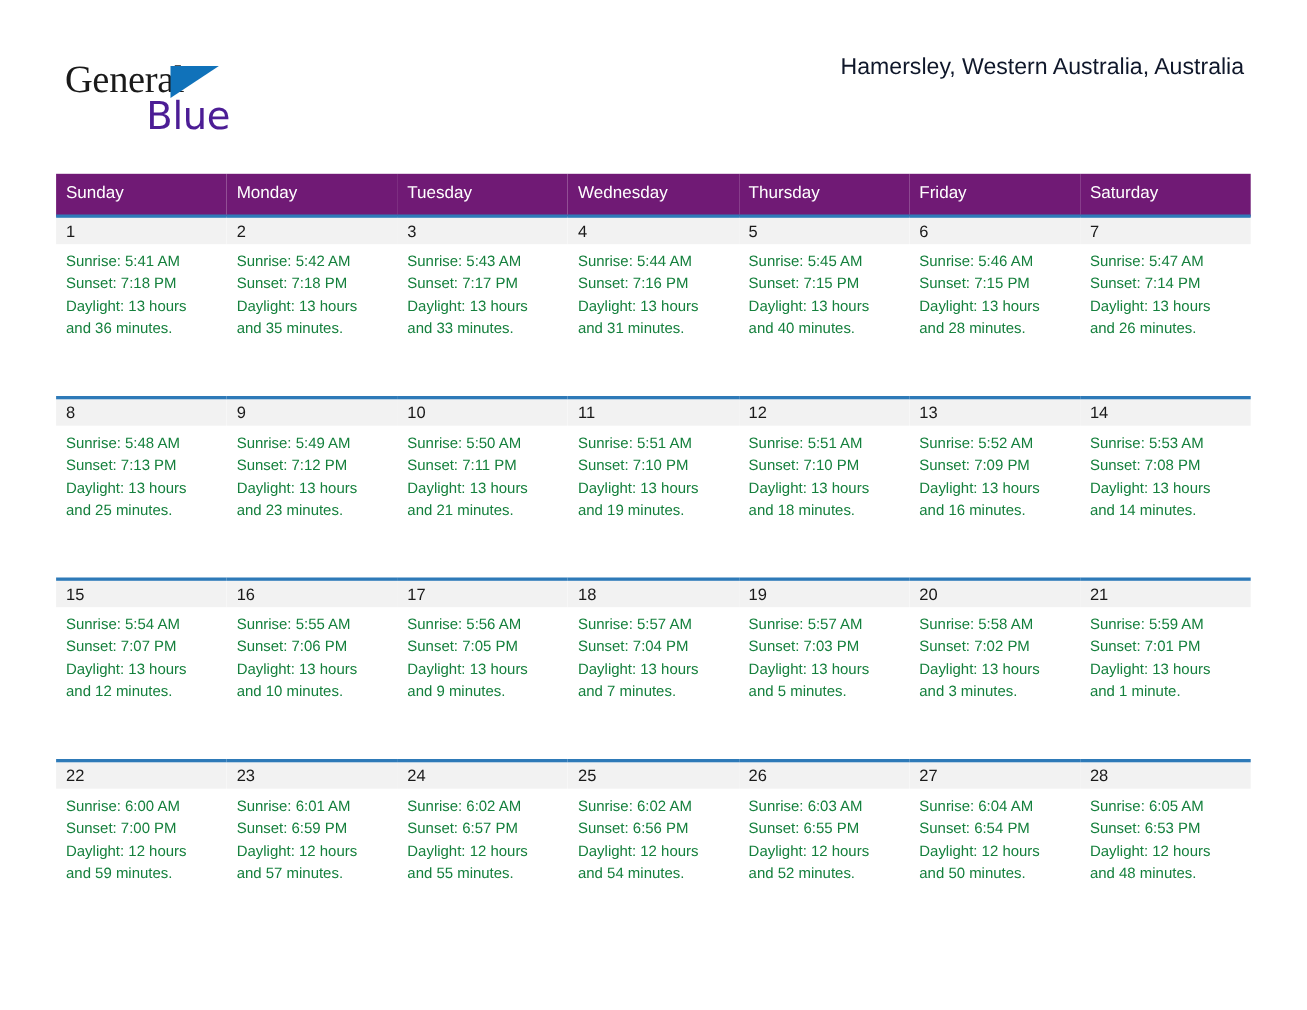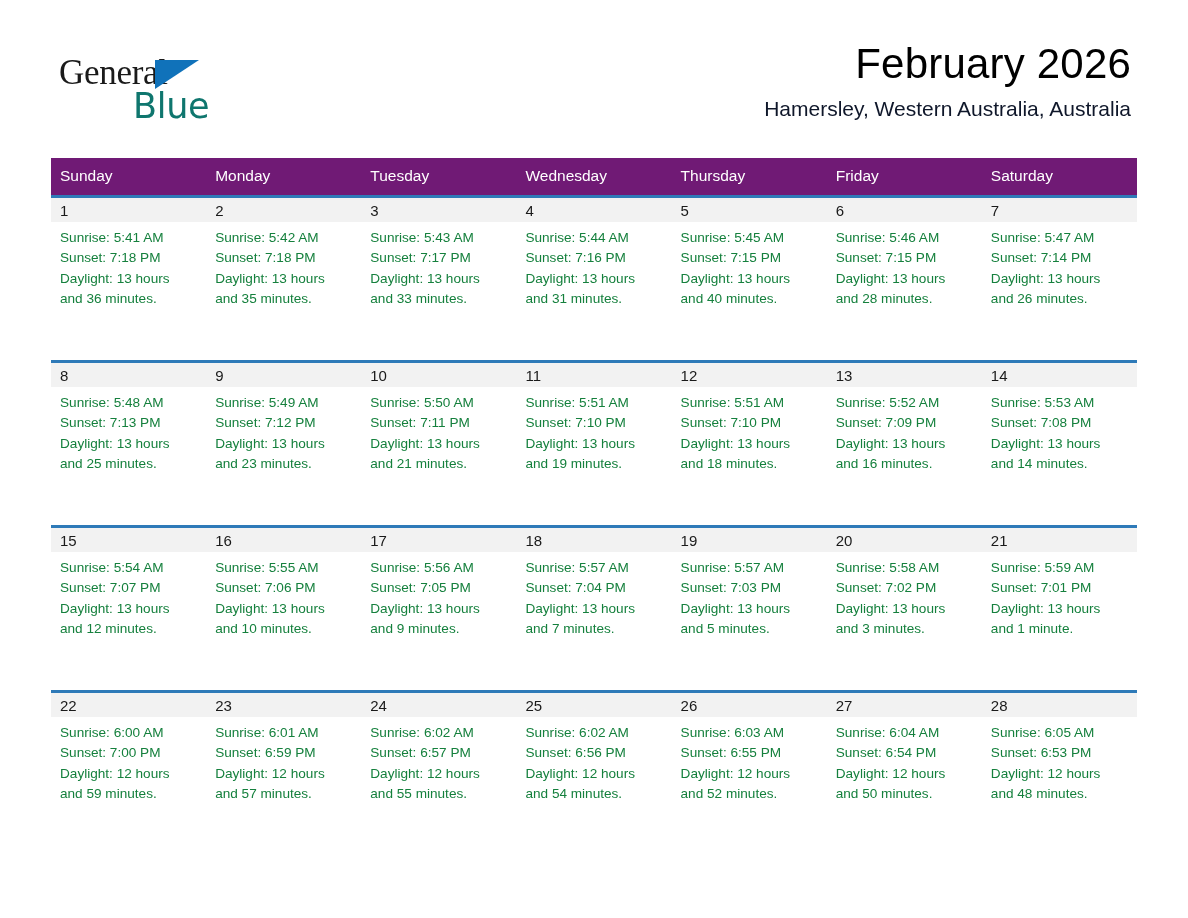--- a/index.html
+++ b/index.html
@@ -57,21 +57,21 @@
     border-top: 0 solid transparent;
     border-left: 44px solid #1072ba;
     border-bottom: 29px solid transparent;
   }
   .logo-blue {
     position: absolute;
     left: 74px;
     top: 34px;
     font-size: 35px;
     letter-spacing: -0.3px;
-    color: #0f766e;
+    color: #4c1d95;
     font-family: "DejaVu Sans", sans-serif;
     font-weight: 400;
     line-height: 1;
   }
 
   .title-block {
     position: absolute;
     right: 57px;
     top: 0;
     text-align: right;
@@ -148,21 +148,20 @@
 
   <div class="topbar">
 
     <div class="logo">
       <span class="logo-general">General</span>
       <span class="logo-tri"></span>
       <span class="logo-blue">Blue</span>
     </div>
 
     <div class="title-block">
-      <div class="month-title">February 2026</div>
       <div class="location-title">Hamersley, Western Australia, Australia</div>
     </div>
 
   </div>
 
   <table class="calendar">
     <colgroup>
       <col>
         <col>
         <col>

